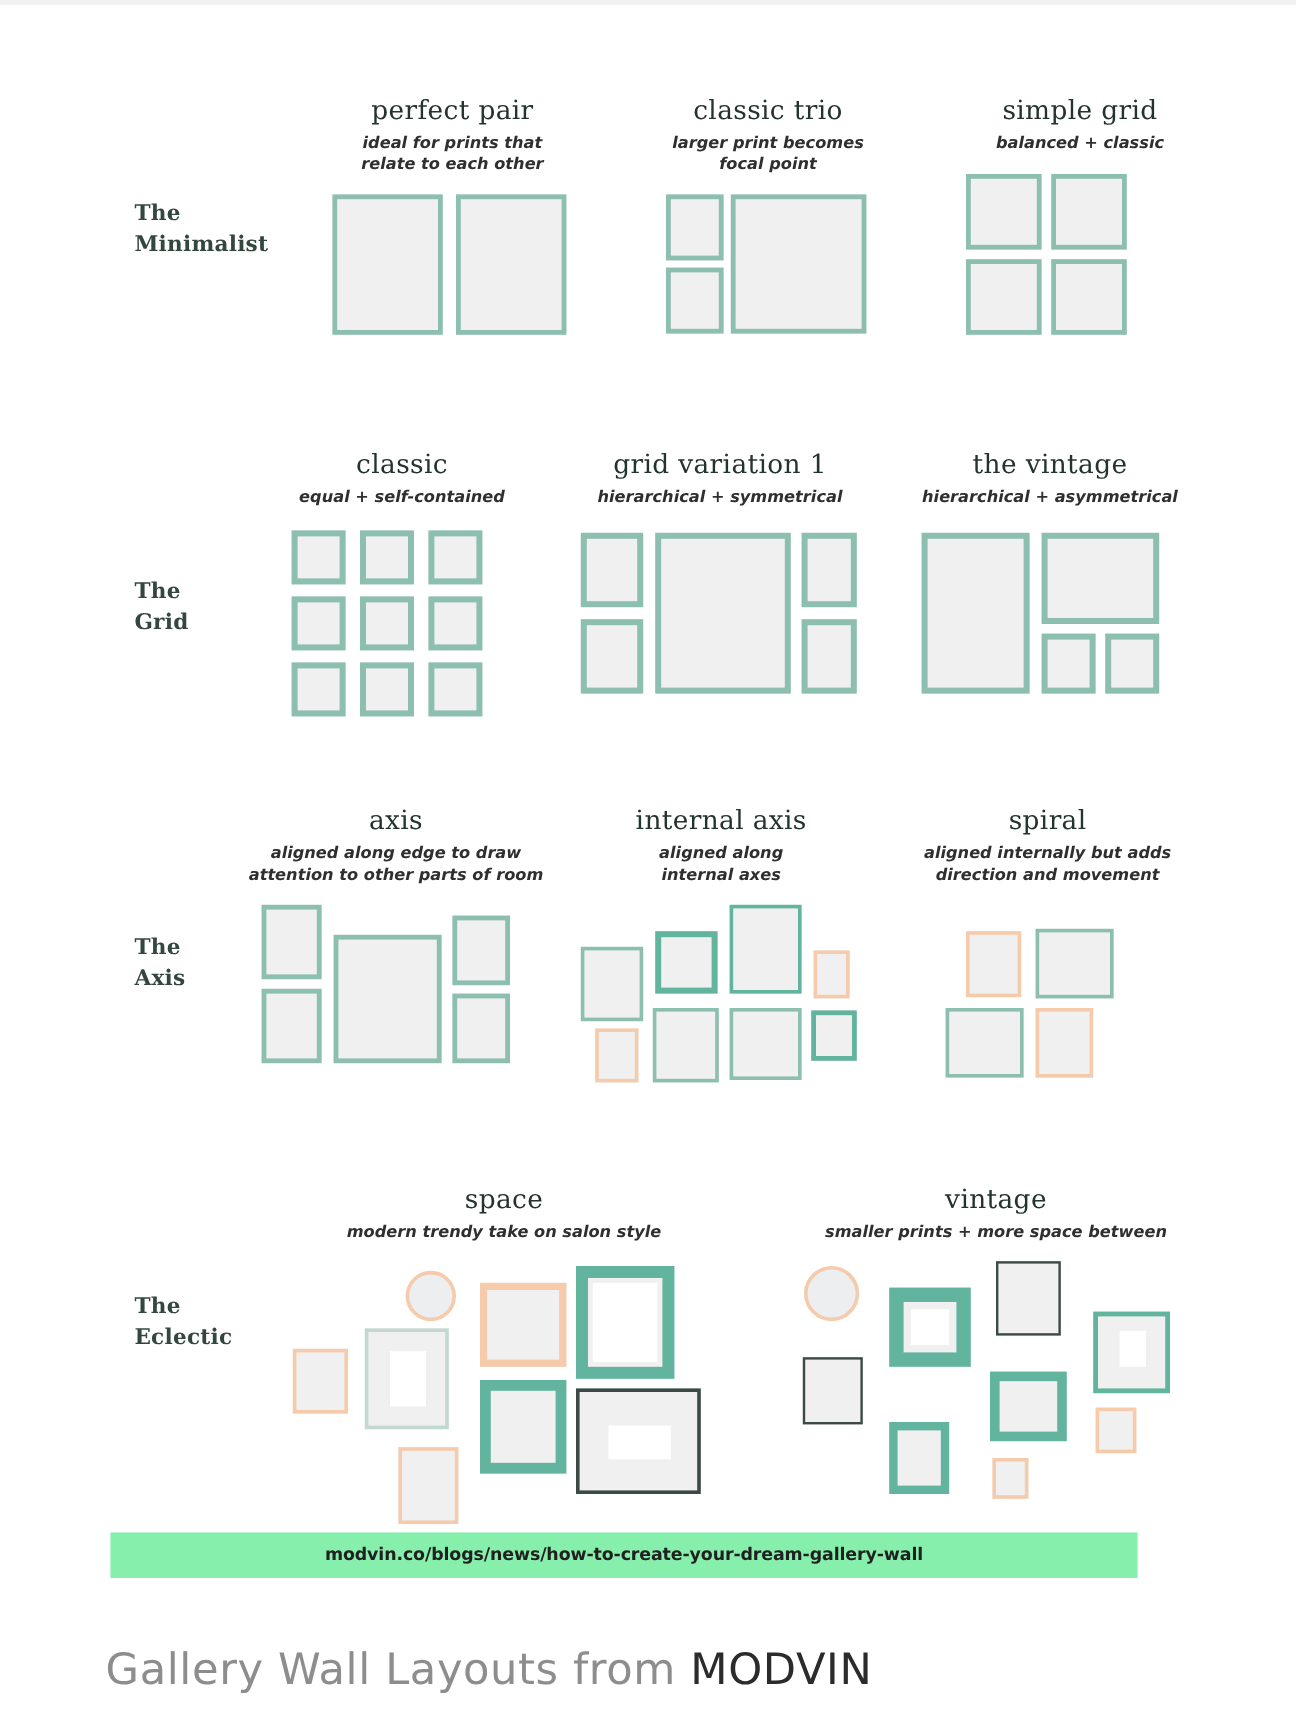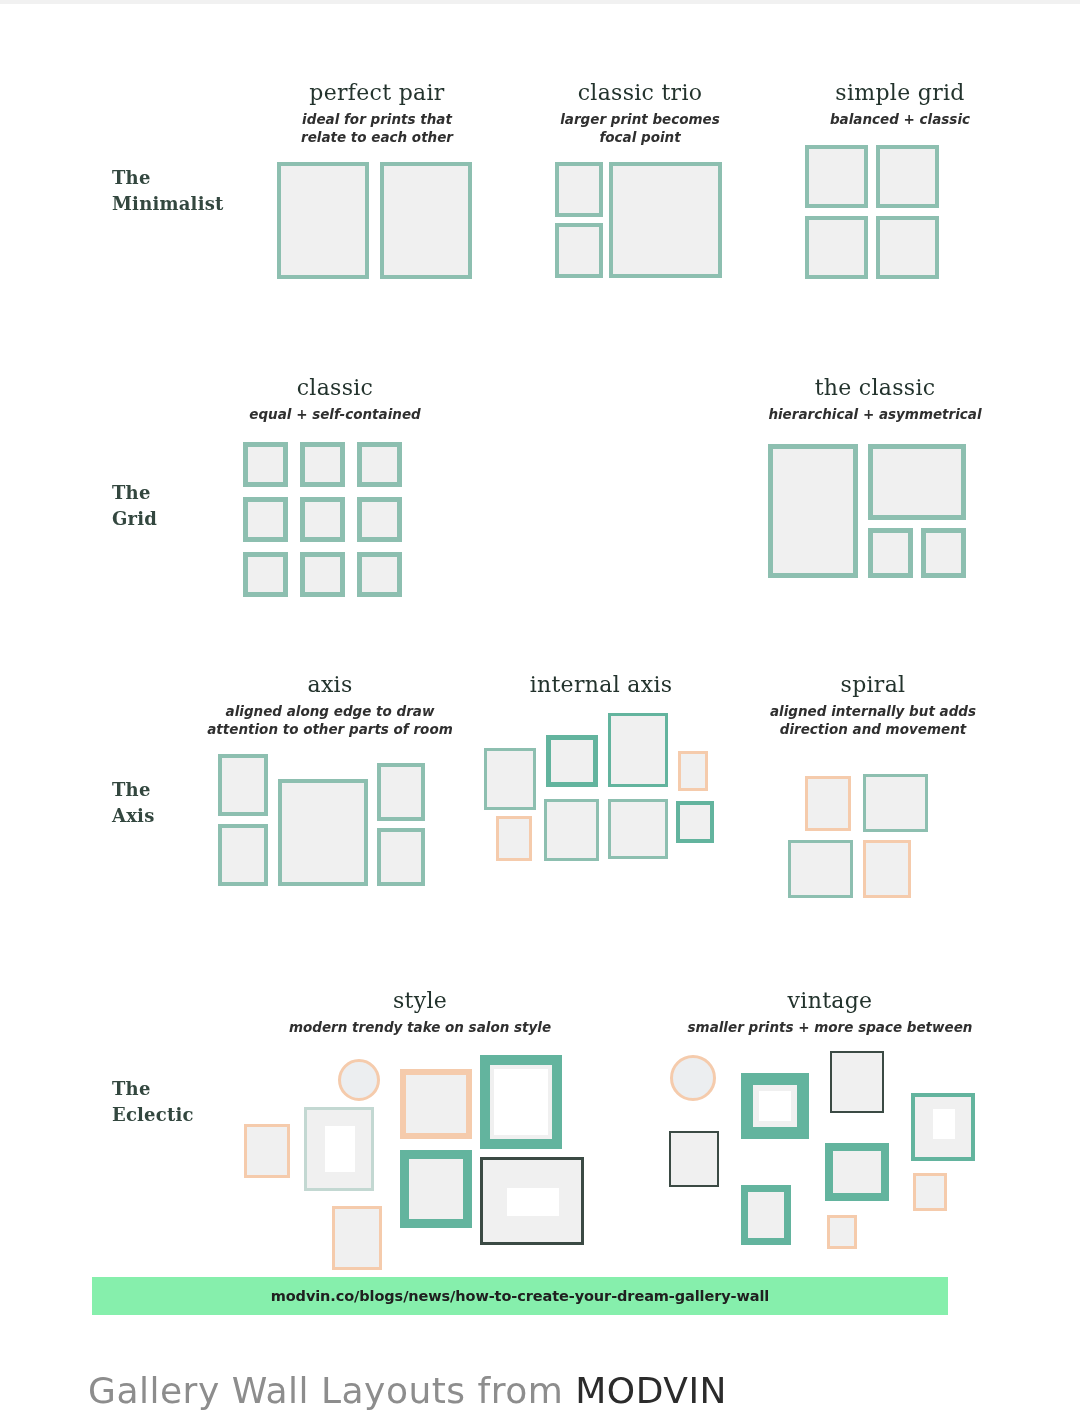--- a/index.html
+++ b/index.html
@@ -180,23 +180,34 @@
         <div class="frame sage" style="left:142px; top:0px;   width:45px;height:45px;border-width:5px;"></div>
         <div class="frame sage" style="left:28px;  top:55px;  width:45px;height:45px;border-width:5px;"></div>
         <div class="frame sage" style="left:85px;  top:55px;  width:45px;height:45px;border-width:5px;"></div>
         <div class="frame sage" style="left:142px; top:55px;  width:45px;height:45px;border-width:5px;"></div>
         <div class="frame sage" style="left:28px;  top:110px; width:45px;height:45px;border-width:5px;"></div>
         <div class="frame sage" style="left:85px;  top:110px; width:45px;height:45px;border-width:5px;"></div>
         <div class="frame sage" style="left:142px; top:110px; width:45px;height:45px;border-width:5px;"></div>
       </div>
     </div>
 
+    <div class="cell" style="left:470px;width:260px;">
+      <div class="cap-title">grid variation 1</div>
+      <div class="cap-sub">hierarchical + symmetrical</div>
+      <div class="stage" style="margin-top:18px;height:160px;">
+        <div class="frame sage" style="left:14px;  top:2px;   width:52px; height:62px;  border-width:5px;"></div>
+        <div class="frame sage" style="left:14px;  top:74px;  width:52px; height:62px;  border-width:5px;"></div>
+        <div class="frame sage" style="left:76px;  top:2px;   width:113px;height:134px; border-width:5px;"></div>
+        <div class="frame sage" style="left:198px; top:2px;   width:46px; height:62px;  border-width:5px;"></div>
+        <div class="frame sage" style="left:198px; top:74px;  width:46px; height:62px;  border-width:5px;"></div>
+      </div>
+    </div>
 
     <div class="cell" style="left:755px;width:240px;">
-      <div class="cap-title">the classic</div>
+      <div class="cap-title">the vintage</div>
       <div class="cap-sub">hierarchical + asymmetrical</div>
       <div class="stage" style="margin-top:18px;height:160px;">
         <div class="frame sage" style="left:13px;  top:2px;   width:90px; height:134px; border-width:5px;"></div>
         <div class="frame sage" style="left:113px; top:2px;   width:98px; height:76px;  border-width:5px;"></div>
         <div class="frame sage" style="left:113px; top:86px;  width:45px; height:50px;  border-width:5px;"></div>
         <div class="frame sage" style="left:166px; top:86px;  width:45px; height:50px;  border-width:5px;"></div>
       </div>
     </div>
   </div>
 
@@ -214,20 +225,21 @@
         <div class="frame sage" style="left:13px;  top:0px;   width:50px; height:62px;  border-width:4px;"></div>
         <div class="frame sage" style="left:13px;  top:70px;  width:50px; height:62px;  border-width:4px;"></div>
         <div class="frame sage" style="left:73px;  top:25px;  width:90px; height:107px; border-width:4px;"></div>
         <div class="frame sage" style="left:172px; top:9px;   width:48px; height:58px;  border-width:4px;"></div>
         <div class="frame sage" style="left:172px; top:74px;  width:48px; height:58px;  border-width:4px;"></div>
       </div>
     </div>
 
     <div class="cell" style="left:476px;width:250px;">
       <div class="cap-title">internal axis</div>
+      <div class="cap-sub">aligned along<br>internal axes</div>
       <div class="stage" style="margin-top:16px;height:150px;">
         <div class="frame sage" style="left:8px;   top:35px; width:52px; height:62px;  border-width:3px;"></div>
         <div class="frame peach" style="left:20px;  top:103px;width:36px; height:45px;  border-width:3px;"></div>
         <div class="frame teal" style="left:70px;  top:22px; width:52px; height:52px;  border-width:5px;"></div>
         <div class="frame sage" style="left:68px;  top:86px; width:55px; height:62px;  border-width:3px;"></div>
         <div class="frame teal" style="left:132px; top:0px;  width:60px; height:74px;  border-width:3px;"></div>
         <div class="frame sage" style="left:132px; top:86px; width:60px; height:60px;  border-width:3px;"></div>
         <div class="frame peach" style="left:202px; top:38px; width:30px; height:40px;  border-width:3px;"></div>
         <div class="frame teal" style="left:200px; top:88px; width:38px; height:42px;  border-width:4px;"></div>
       </div>
@@ -246,21 +258,21 @@
   </div>
 
   <div class="row" style="top:988px;height:280px;">
 
     <div class="row-label" style="top:88px;">
       <div>The</div>
       <div>Eclectic</div>
     </div>
 
     <div class="cell" style="left:240px;width:360px;">
-      <div class="cap-title">style</div>
+      <div class="cap-title">space</div>
       <div class="cap-sub">modern trendy take on salon style</div>
       <div class="stage" style="margin-top:14px;height:220px;">
 
         <div class="frame peach circle" style="left:98px; top:8px;  width:42px;height:42px; border-width:3px;"></div>
 
         <div class="frame peach" style="left:4px;   top:73px;  width:46px; height:54px; border-width:3px;"></div>
 
         <div class="frame pale" style="left:64px;  top:56px;  width:70px; height:84px; border-width:3px;">
           <div class="mat" style="left:18px; top:16px; width:30px; height:46px;"></div>
         </div>

